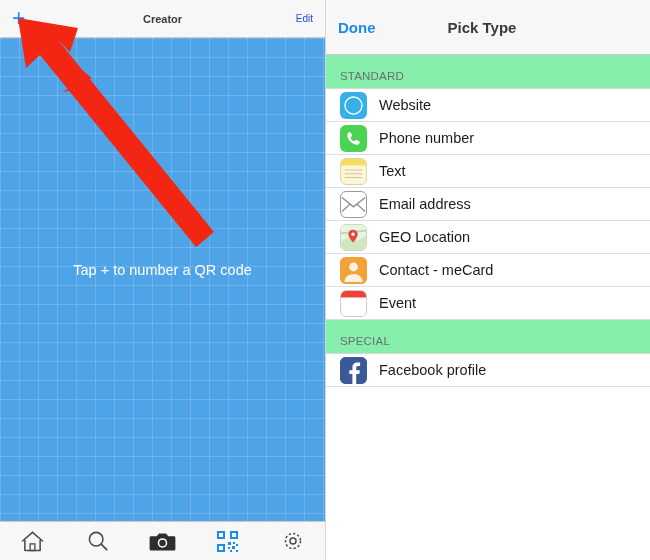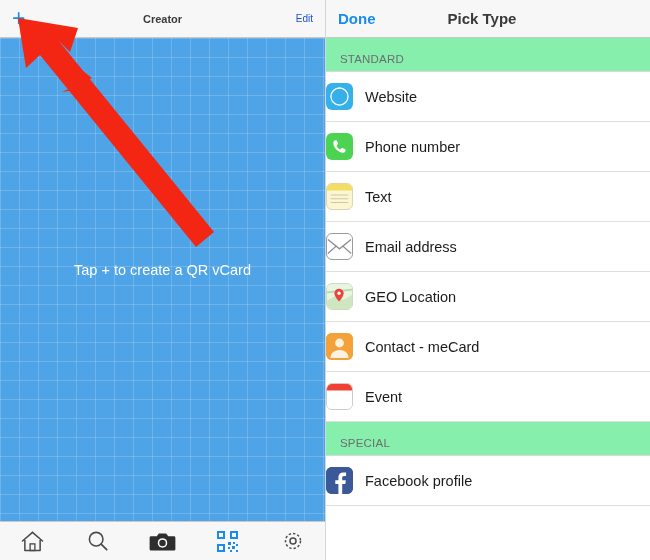--- a/index.html
+++ b/index.html
@@ -108,21 +108,21 @@
 
   
   .right {
     position: relative;
     width: 325px; height: 560px;
     background: #ffffff;
     border-left: 1px solid #d6d6d6;
     overflow: hidden;
   }
   .right-nav {
-    height: 38px;
+    height: 55px;
     background: #f7f7f7;
     border-bottom: 1px solid #c8c8c8;
     display: flex;
     align-items: center;
     padding: 0 12px;
     position: relative;
   }
   .done-btn {
     color: #1a8cf0;
     font-size: 15px;
@@ -143,23 +143,24 @@
     background: #86efac;
     border-bottom: 1px solid #d8d8d8;
     display: flex;
     align-items: flex-end;
     padding: 0 14px 6px 14px;
     font-size: 11.5px;
     color: #6d6d72;
     letter-spacing: 0.2px;
   }
   .list-row {
-    height: 50px;
-    display: flex;
-    align-items: center;
+    height: 33px;
+    display: flex;
+    align-items: center;
+    padding-left: 14px;
     border-bottom: 1px solid #dedede;
     background: #fff;
   }
   .row-icon {
     width: 27px; height: 27px;
     border-radius: 6px;
     margin-right: 12px;
     flex: 0 0 auto;
     display: flex;
     align-items: center;
@@ -180,21 +181,21 @@
 
   <div class="left">
 
     <div class="left-nav">
       <div class="plus-btn">+</div>
       <div class="nav-title">Creator</div>
       <div class="edit-btn">Edit</div>
     </div>
 
     <div class="canvas">
-      <div class="canvas-hint">Tap + to create a QR vCard</div>
+      <div class="canvas-hint">Tap + to number a QR code</div>
     </div>
 
     <svg class="arrow-svg" viewBox="0 0 325 300">
       <g fill="#f22613">
         <polygon points="18,20 88,88 62,92 92,78"></polygon>
         <path d="M18,18 L78,28 L70,52 L58,40 L214,232 L196,247 L40,55 L26,68 Z"></path>
       </g>
     </svg>
 
     <div class="tabbar">

